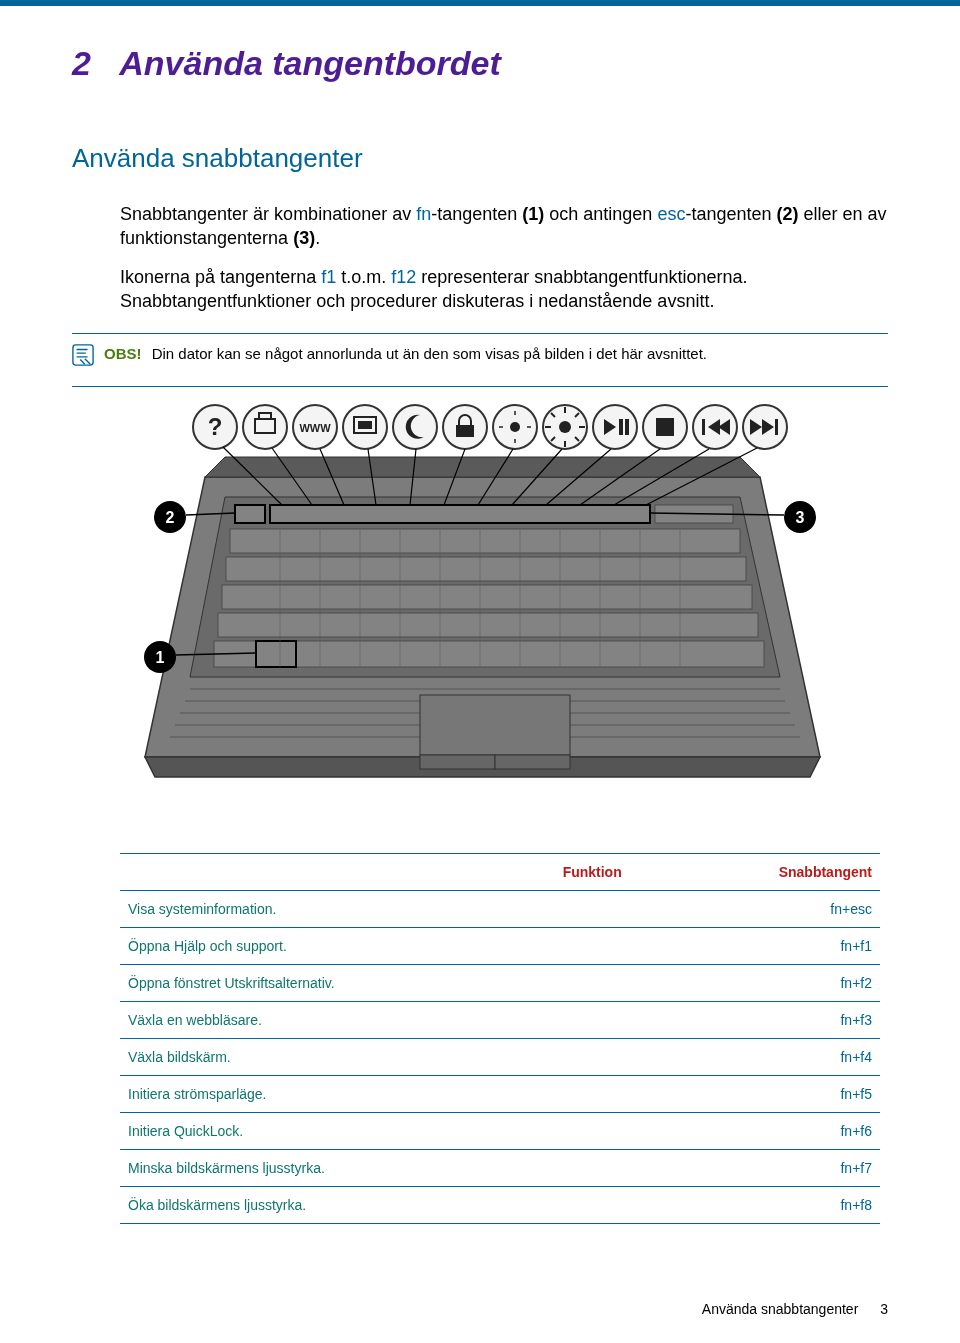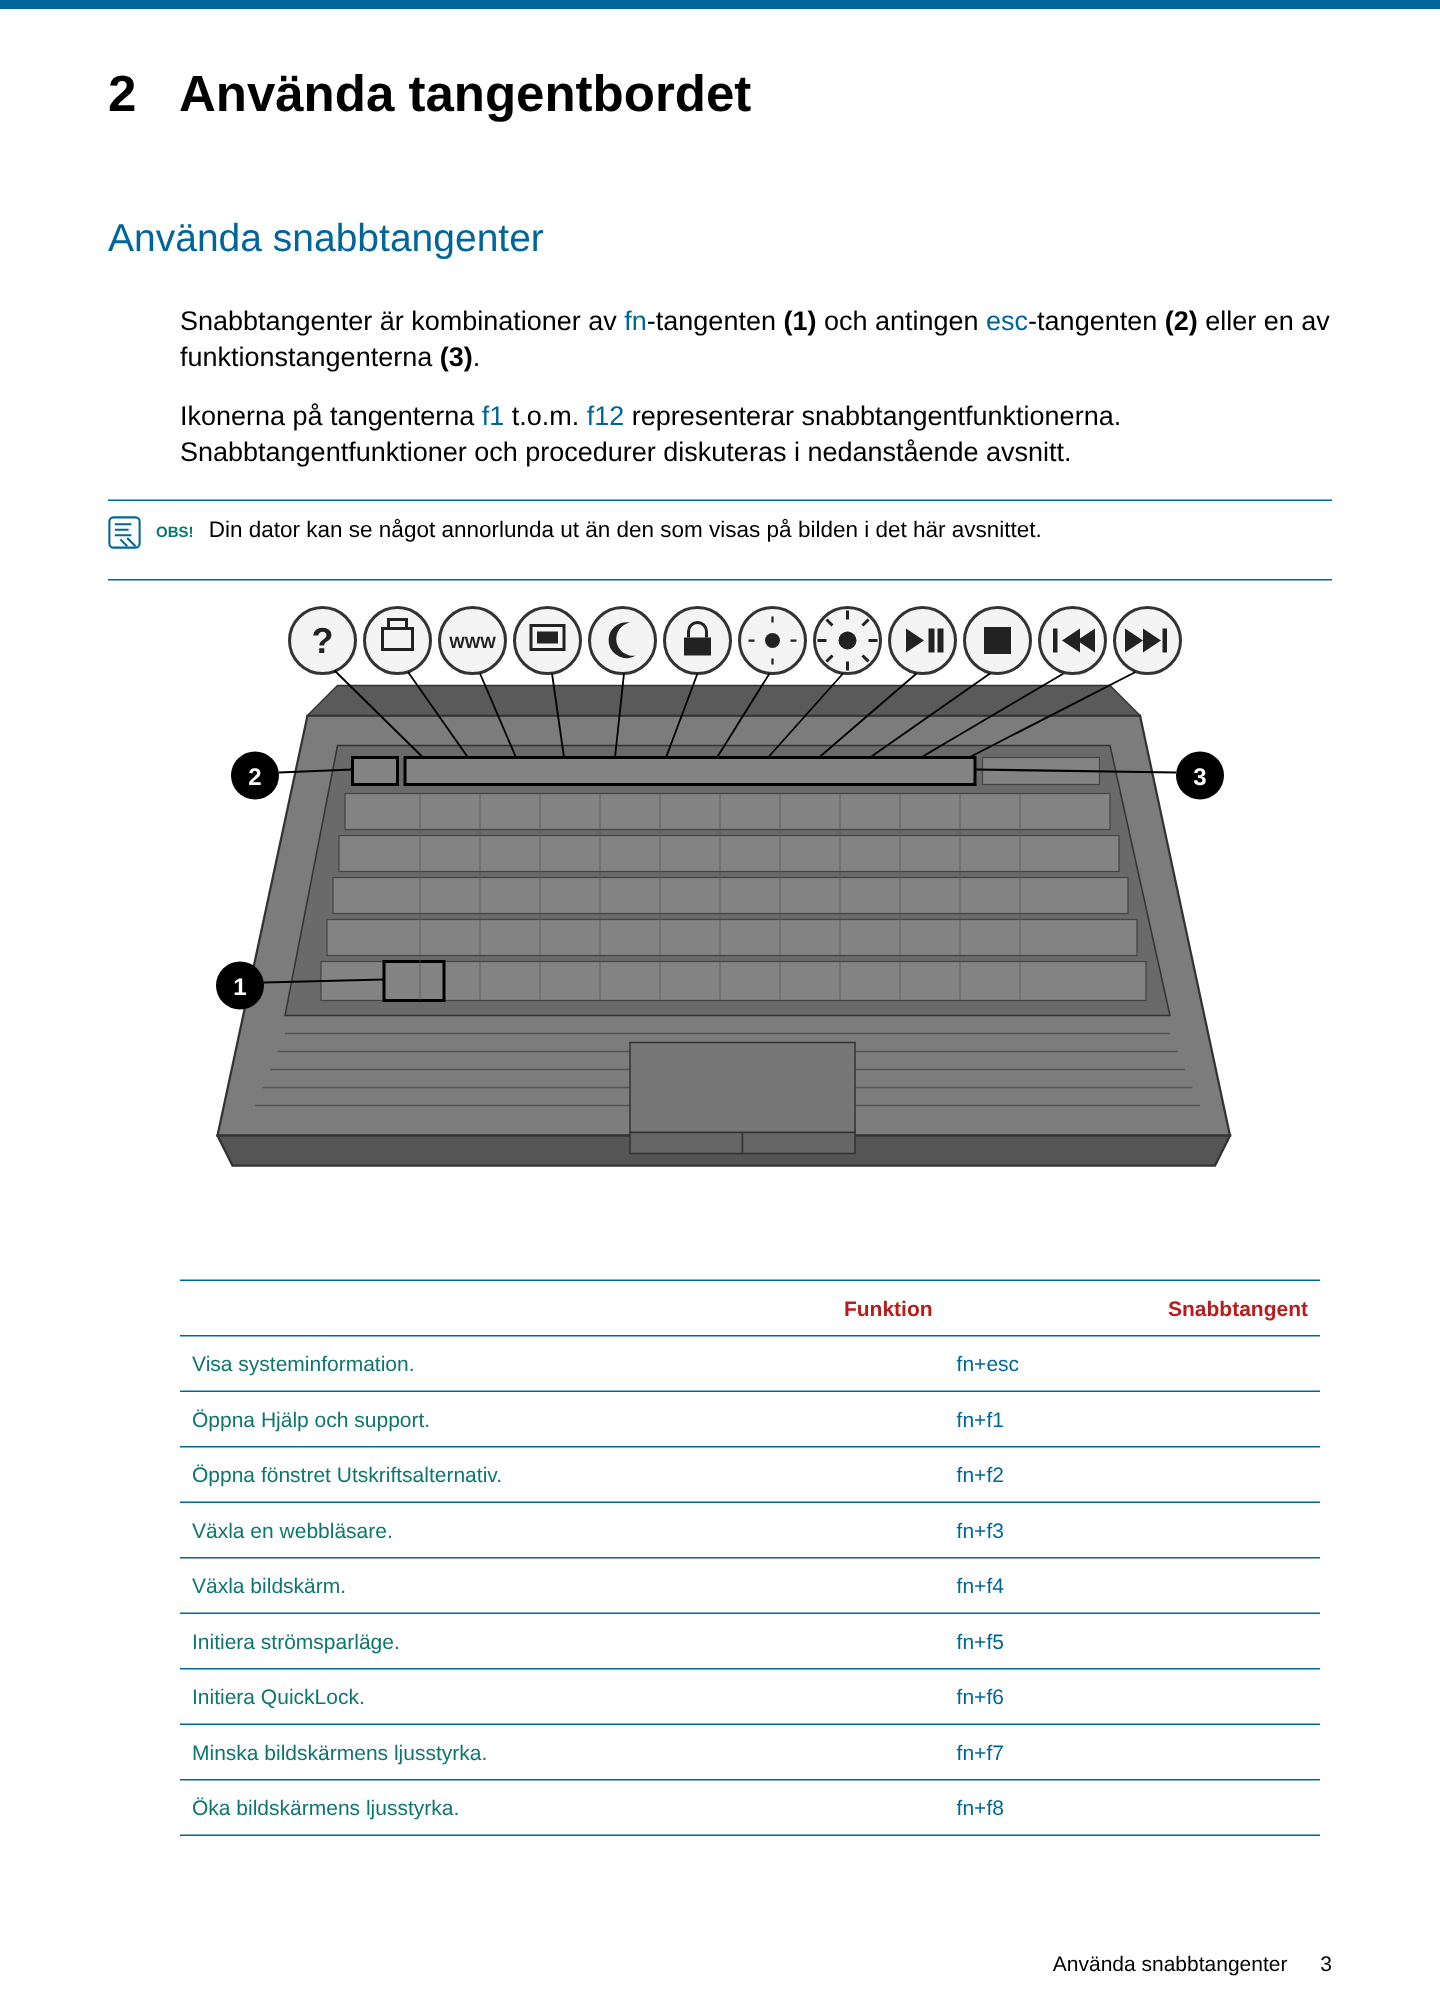--- a/index.html
+++ b/index.html
@@ -15,22 +15,23 @@
     height: 6px;
     background: #006699;
     width: 100%;
   }
   .content {
     padding: 20px 72px 0 72px;
   }
   h1.chapter {
     font-size: 34px;
     font-weight: bold;
-    color: #000000;
+    color: #4c1d95;
     margin: 18px 0 60px 0;
+    font-style: italic;
   }
   h2.section {
     font-size: 26px;
     font-weight: normal;
     color: #006699;
     margin: 0 0 28px 0;
   }
   .indent {
     margin-left: 48px;
   }
@@ -50,23 +51,23 @@
     align-items: flex-start;
     gap: 10px;
     margin-bottom: 10px;
   }
   .note-icon {
     width: 22px;
     height: 22px;
     flex: 0 0 22px;
   }
   .note-label {
-    color: #0f766e;
+    color: #4d7c0f;
     font-weight: bold;
-    font-size: 10px;
+    font-size: 15px;
     margin-right: 6px;
   }
   .note-text {
     font-size: 15px;
     line-height: 1.35;
   }
   .illustration {
     margin: 10px 0 30px 48px;
   }
   .illustration svg { display: block; }
@@ -87,20 +88,21 @@
     border-top: 1.5px solid #006699;
     border-bottom: 1.5px solid #006699;
   }
   table.hotkeys td {
     padding: 10px 8px;
     border-bottom: 1px solid #006699;
     color: #0f766e;
   }
   table.hotkeys td.hk {
     color: #006699;
+    text-align: right;
   }
   .footer {
     position: absolute;
     bottom: 26px;
     right: 72px;
     font-size: 14px;
     color: #000;
     text-align: center;
   }
   .footer .fpage {

